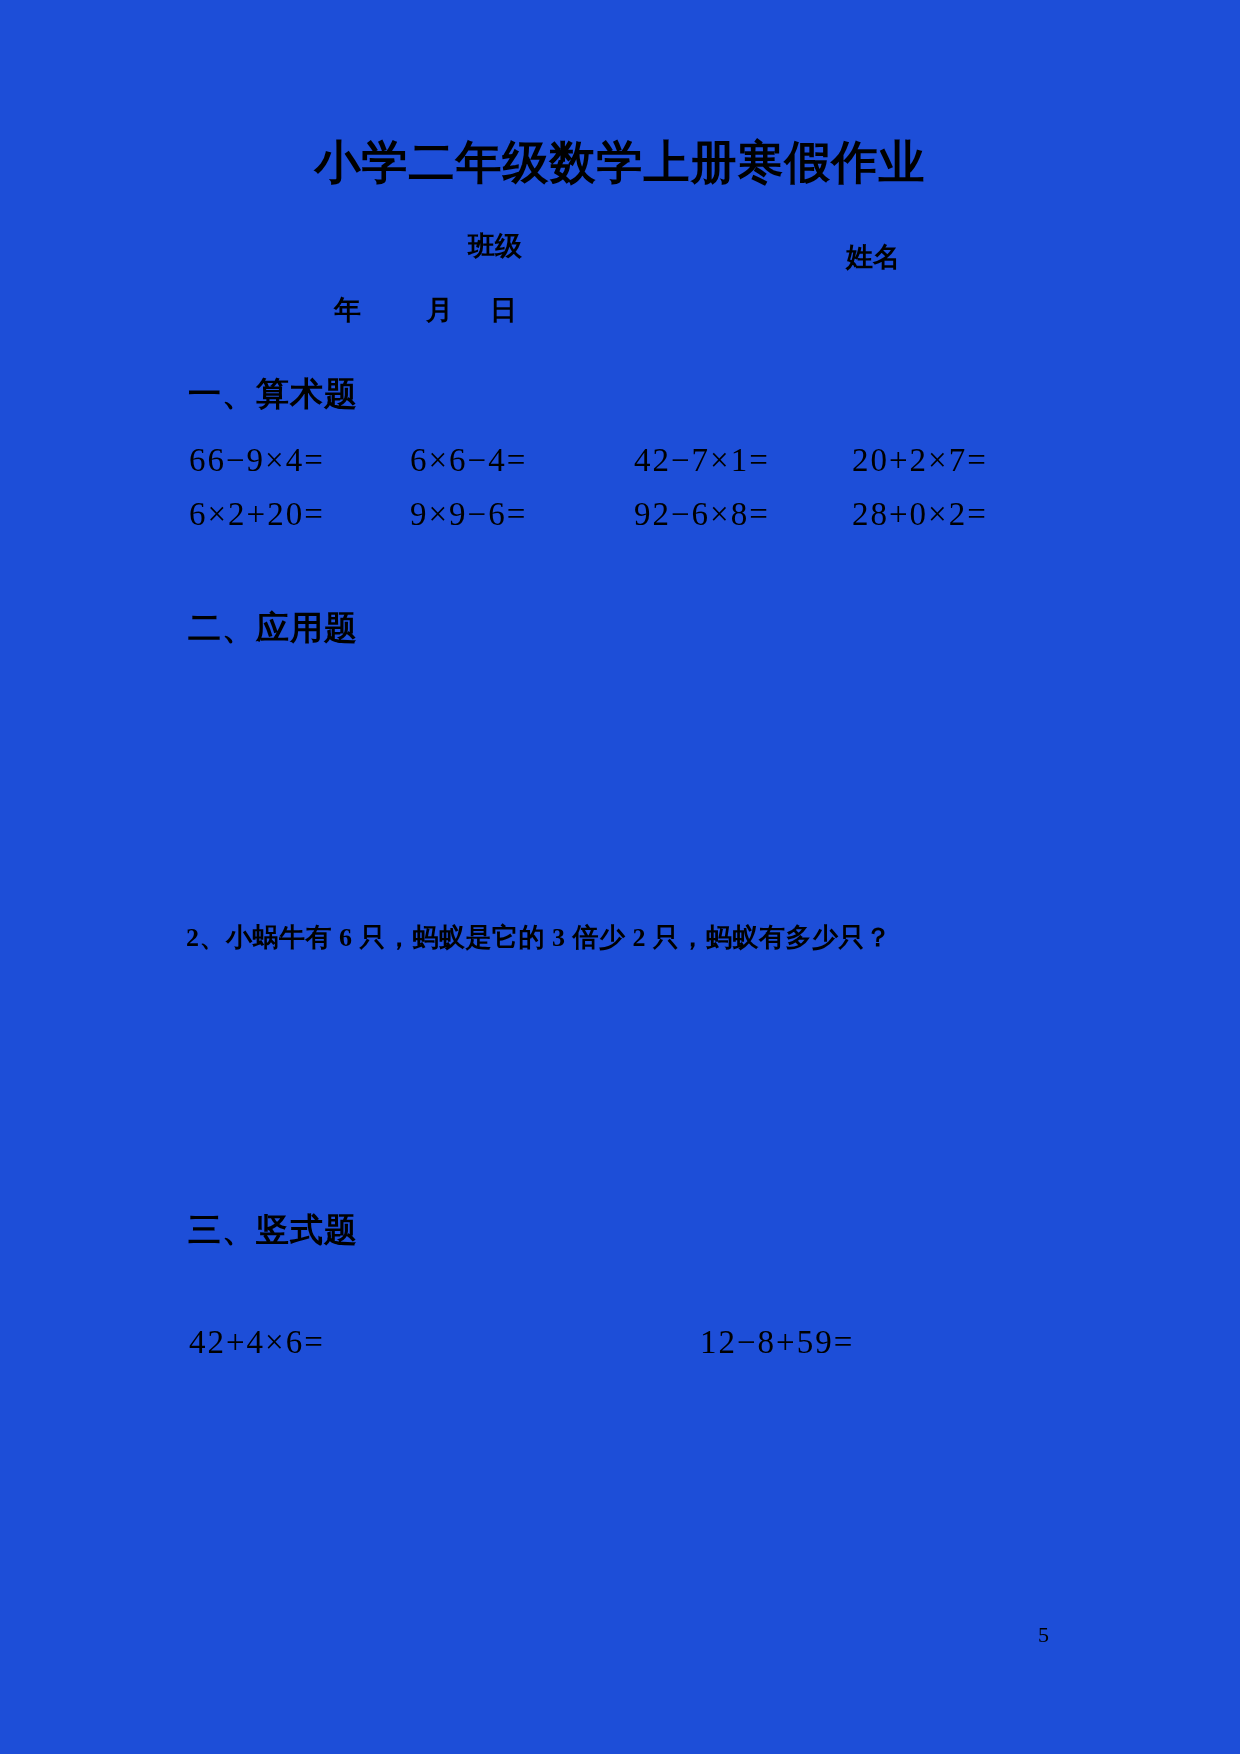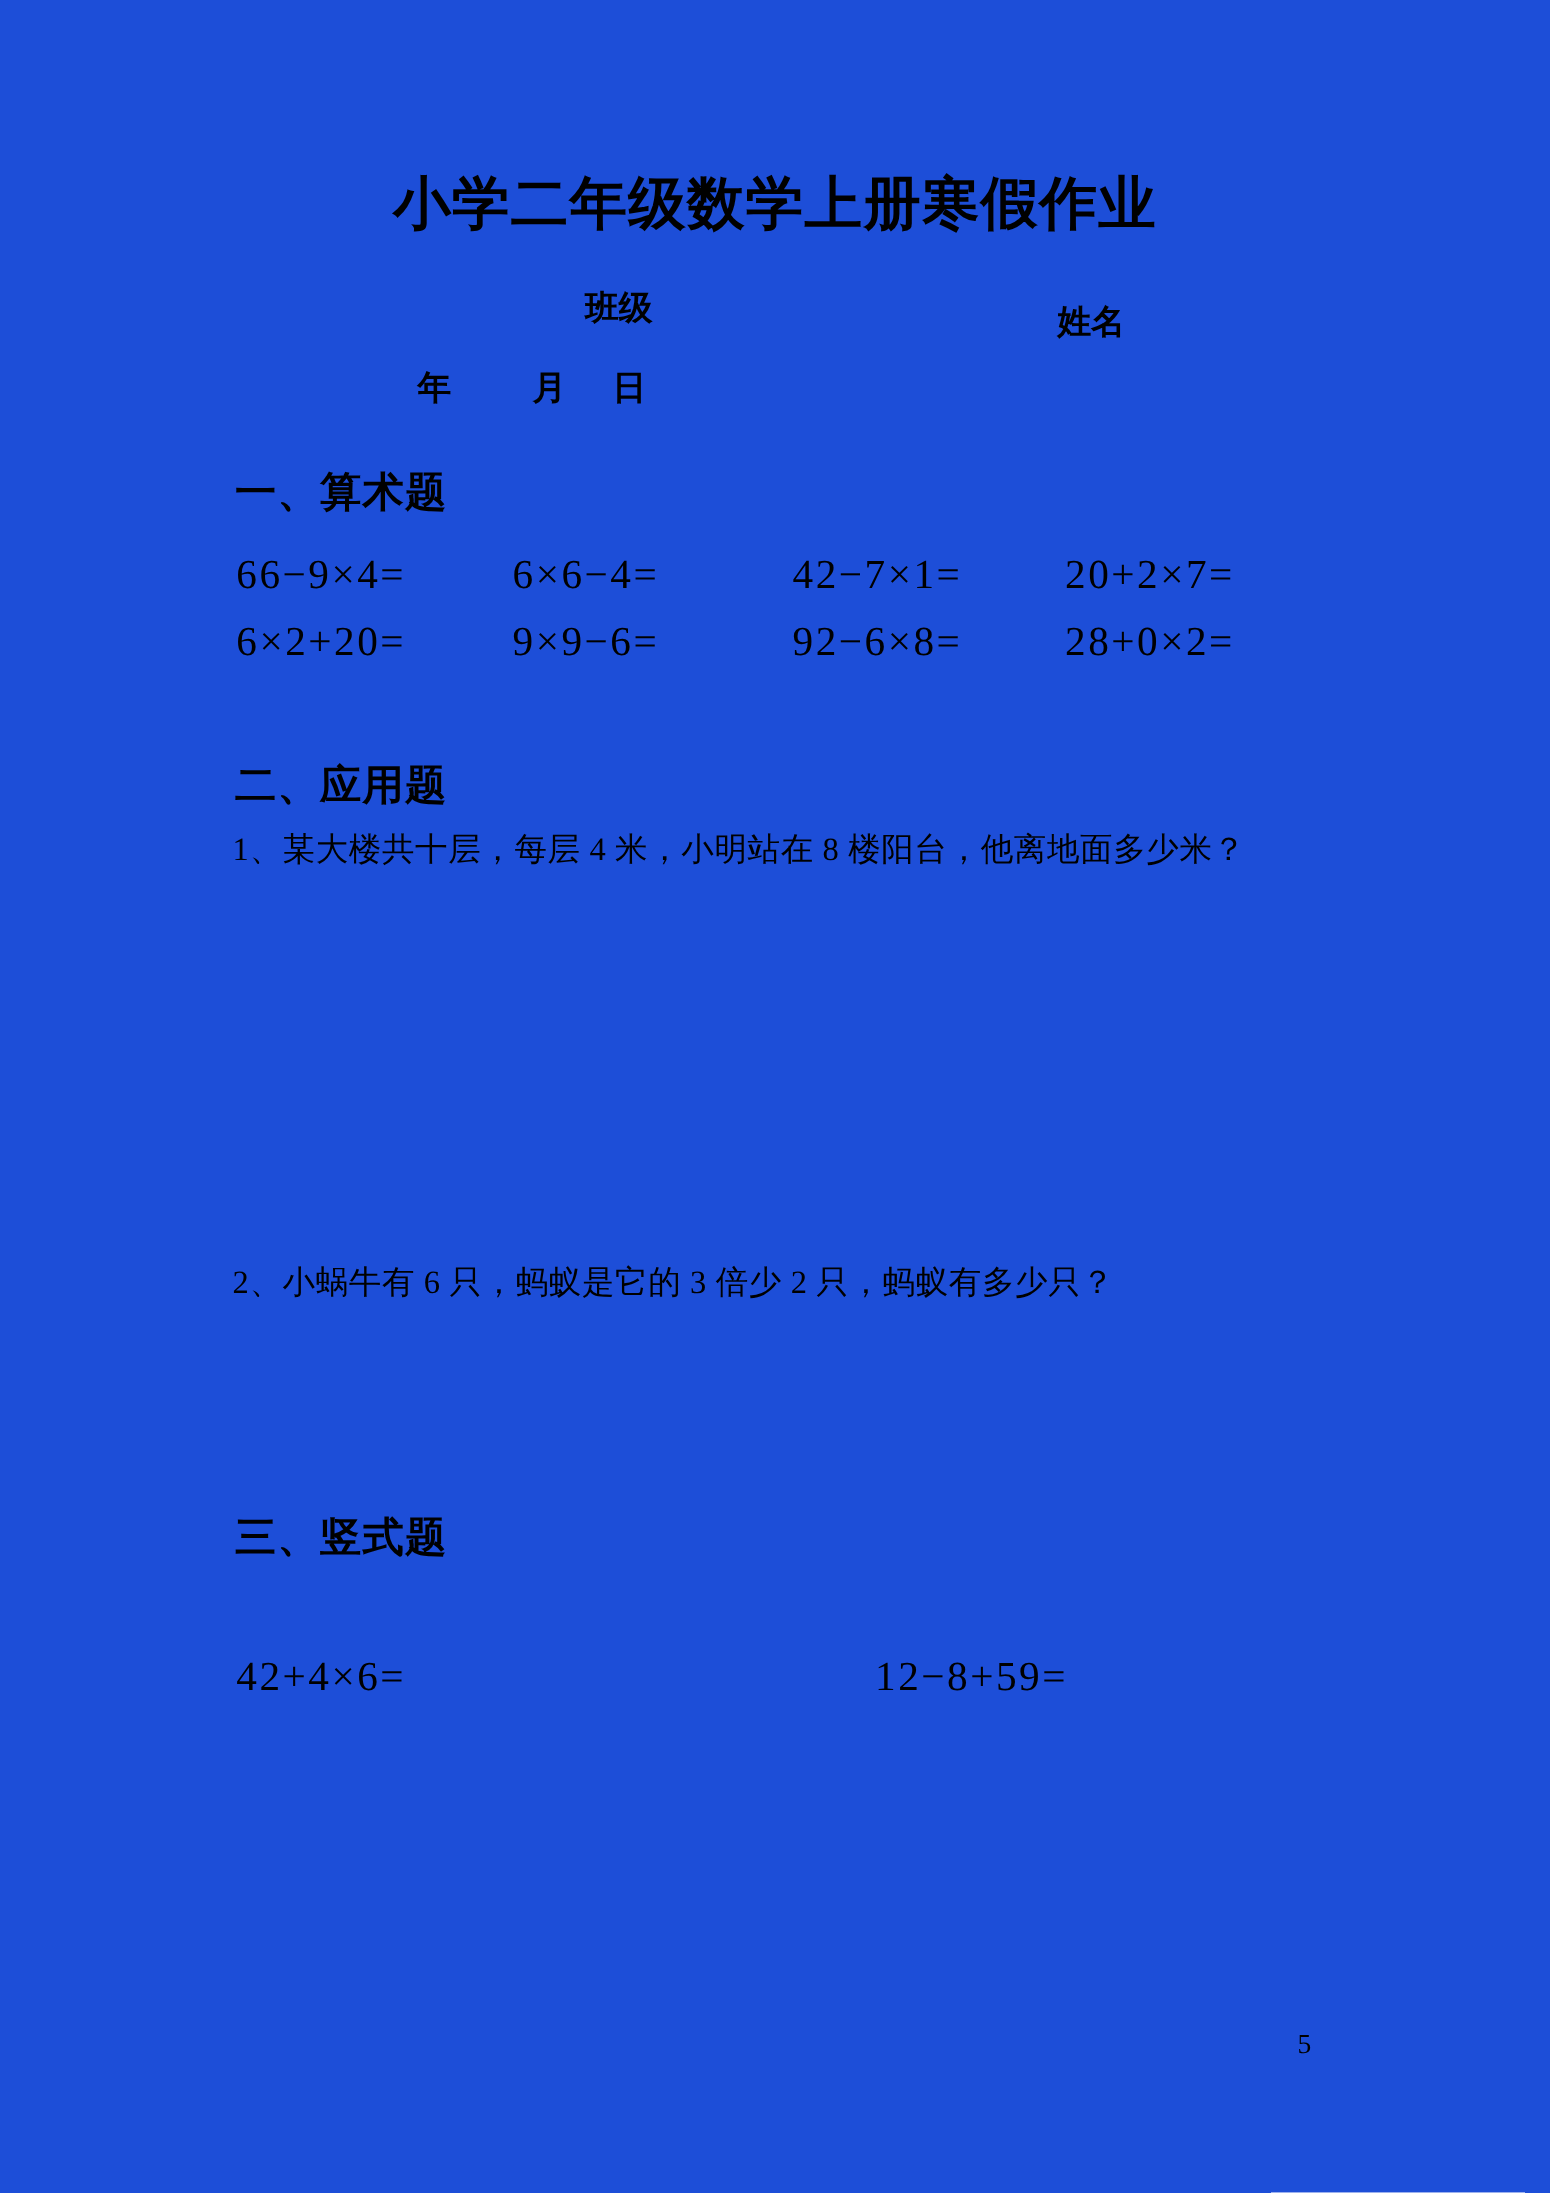--- a/index.html
+++ b/index.html
@@ -55,21 +55,21 @@
   .v1 { left:189px; }
   .v2 { left:700px; }
   .word-problem {
     position:absolute;
     left:186px; right:150px;
     font-size:26px;
     letter-spacing:0.5px;
     white-space:nowrap;
   }
   .wp1 { top:662px; }
-  .wp2 { top:1008px; }
+  .wp2 { top:920px;font-weight:bold; }
   .page-number {
     position:absolute;
     top:1622px; left:1038px;
     font-size:22px;
   }
 </style>
 </head>
 <body>
 
 <div class="page">
@@ -91,21 +91,20 @@
   <span class="equation r1 c3">42−7×1=</span>
   <span class="equation r1 c4">20+2×7=</span>
 
   <span class="equation r2 c1">6×2+20=</span>
   <span class="equation r2 c2">9×9−6=</span>
   <span class="equation r2 c3">92−6×8=</span>
   <span class="equation r2 c4">28+0×2=</span>
 
   <div class="section-heading h-word">二、应用题</div>
 
-  <div class="word-problem wp1">1、某大楼共十层，每层 4 米，小明站在 8 楼阳台，他离地面多少米？</div>
 
   <div class="word-problem wp2">2、小蜗牛有 6 只，蚂蚁是它的 3 倍少 2 只，蚂蚁有多少只？</div>
 
   <div class="section-heading h-vert">三、竖式题</div>
 
   <span class="equation r3 v1">42+4×6=</span>
   <span class="equation r3 v2">12−8+59=</span>
 
   <div class="page-number">5</div>
 

